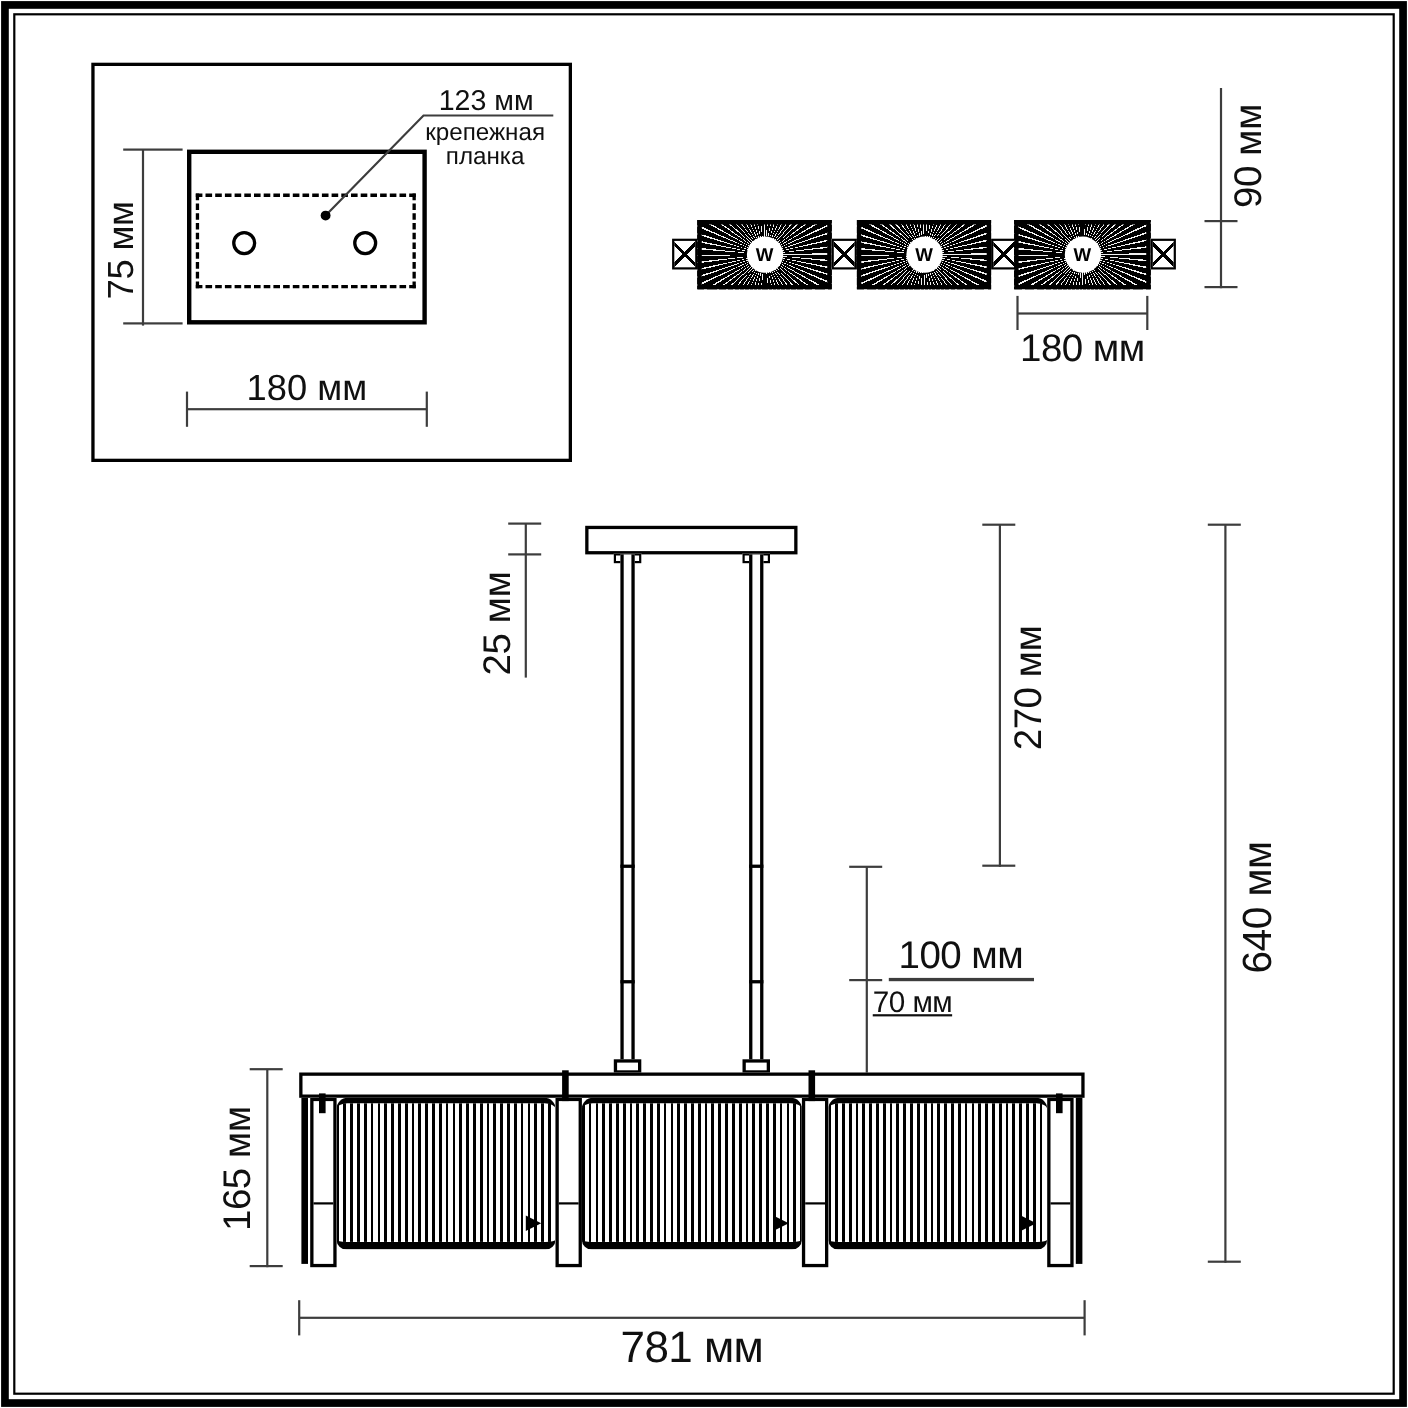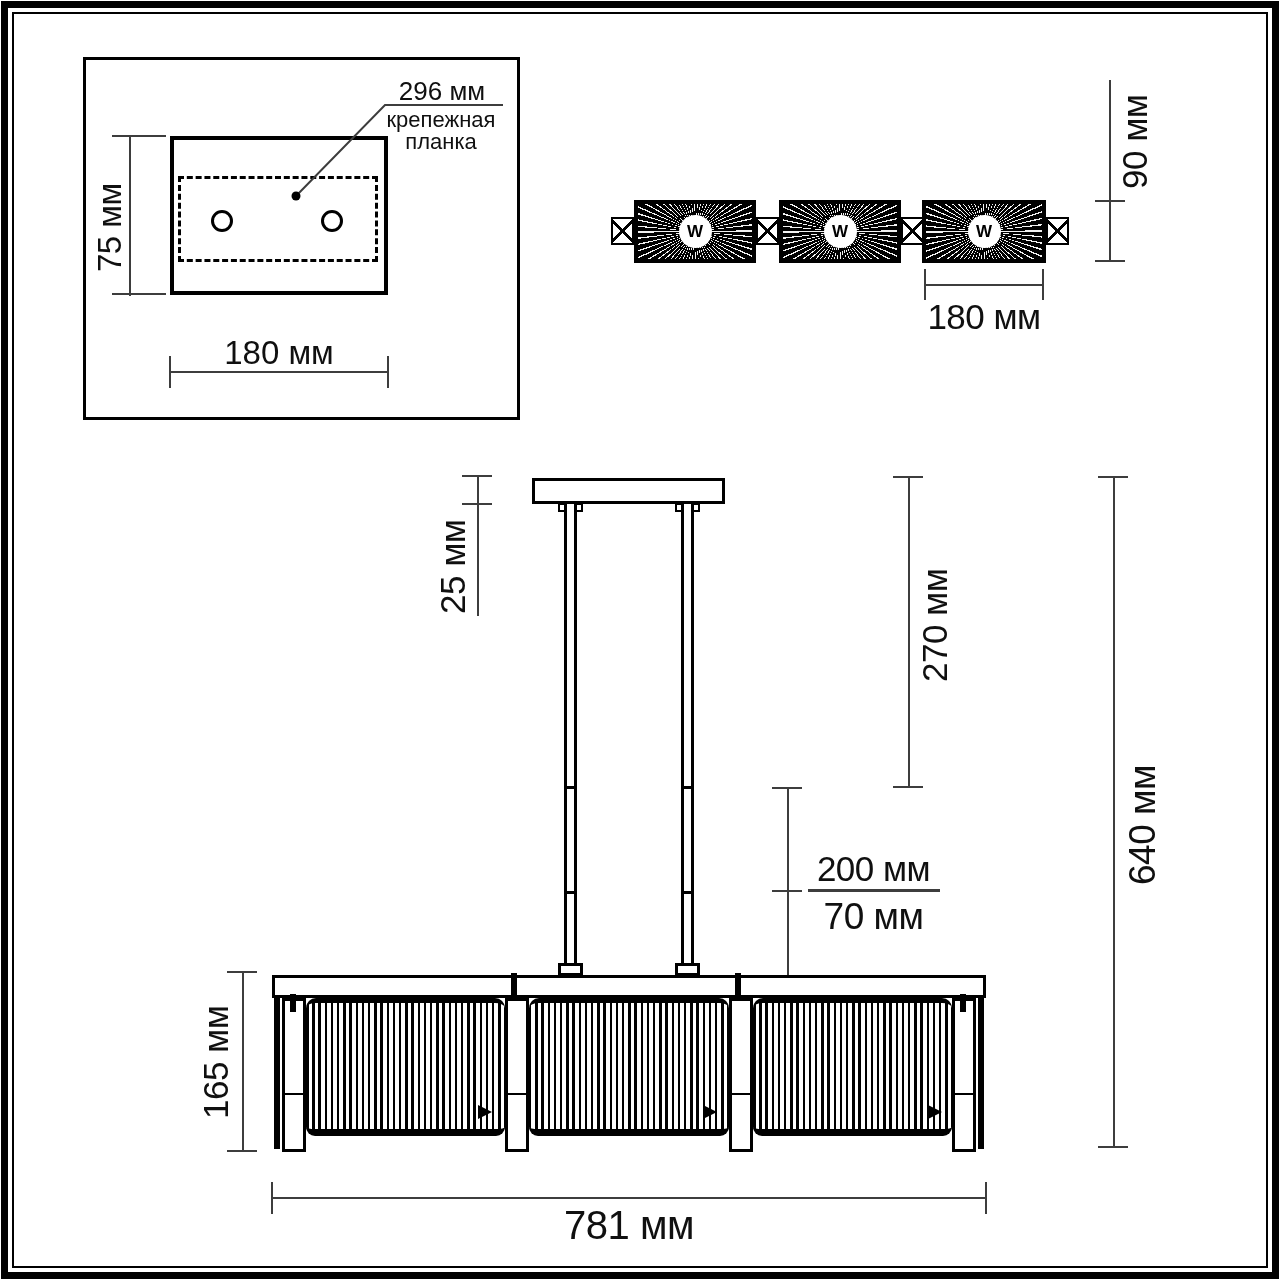--- a/index.html
+++ b/index.html
@@ -76,21 +76,21 @@
     <div class="plate"></div>
     <div class="plate-dashed"></div>
     <div class="hole" style="left:125px;top:150px;"></div>
     <div class="hole" style="left:235px;top:150px;"></div>
 
     <svg class="abs" style="left:0;top:0;" width="431" height="357">
       <polyline points="210,136 299,45 417,45" fill="none" stroke="#3d3d3d" stroke-width="2"></polyline>
       <circle cx="210" cy="136" r="4.5" fill="#000"></circle>
     </svg>
 
-    <div class="small-label" style="left:296px;top:16px;width:120px;font-size:26px;">296 мм</div>
+    <div class="small-label" style="left:296px;top:16px;width:120px;font-size:26px;">123 мм</div>
     <div class="small-label" style="left:290px;top:49px;width:130px;font-size:22px;line-height:1.0;">
       <div>крепежная</div>
       <div>планка</div>
     </div>
 
     <div class="dim-v" style="left:43px;top:76px;height:160px;"></div>
     <div class="tick-h" style="left:26px;top:75px;width:54px;"></div>
     <div class="tick-h" style="left:26px;top:233px;width:54px;"></div>
     <div class="vlabel" style="left:6px;top:106px;width:36px;height:124px;font-size:33px;">75 мм</div>
 
@@ -182,23 +182,23 @@
     <div class="vlabel" style="left:434px;top:512px;width:38px;height:110px;font-size:35px;">25 мм</div>
 
     <div class="dim-v" style="left:908px;top:477px;height:311px;"></div>
     <div class="tick-h" style="left:893px;top:476px;width:30px;"></div>
     <div class="tick-h" style="left:893px;top:786px;width:30px;"></div>
     <div class="vlabel" style="left:915px;top:550px;width:40px;height:150px;font-size:35px;">270 мм</div>
 
     <div class="dim-v" style="left:787px;top:788px;height:189px;"></div>
     <div class="tick-h" style="left:772px;top:787px;width:30px;"></div>
     <div class="tick-h" style="left:772px;top:890px;width:30px;"></div>
-    <div class="dimlabel" style="left:796px;top:849px;width:155px;font-size:35px;">200 мм</div>
+    <div class="dimlabel" style="left:796px;top:849px;width:155px;font-size:35px;">100 мм</div>
     <div class="frac-bar" style="left:808px;top:889px;width:132px;"></div>
-    <div class="dimlabel" style="left:796px;top:896px;width:155px;font-size:37px;">70 мм</div>
+    <div class="dimlabel" style="left:752px;top:896px;width:155px;font-size:27px;text-decoration:underline;">70 мм</div>
 
     <div class="dim-v" style="left:1113px;top:477px;height:671px;"></div>
     <div class="tick-h" style="left:1098px;top:476px;width:30px;"></div>
     <div class="tick-h" style="left:1098px;top:1146px;width:30px;"></div>
     <div class="vlabel" style="left:1122px;top:733px;width:42px;height:185px;font-size:37px;">640 мм</div>
 
     <div class="dim-v" style="left:242px;top:972px;height:180px;"></div>
     <div class="tick-h" style="left:227px;top:971px;width:30px;"></div>
     <div class="tick-h" style="left:227px;top:1150px;width:30px;"></div>
     <div class="vlabel" style="left:196px;top:990px;width:40px;height:145px;font-size:35px;">165 мм</div>

